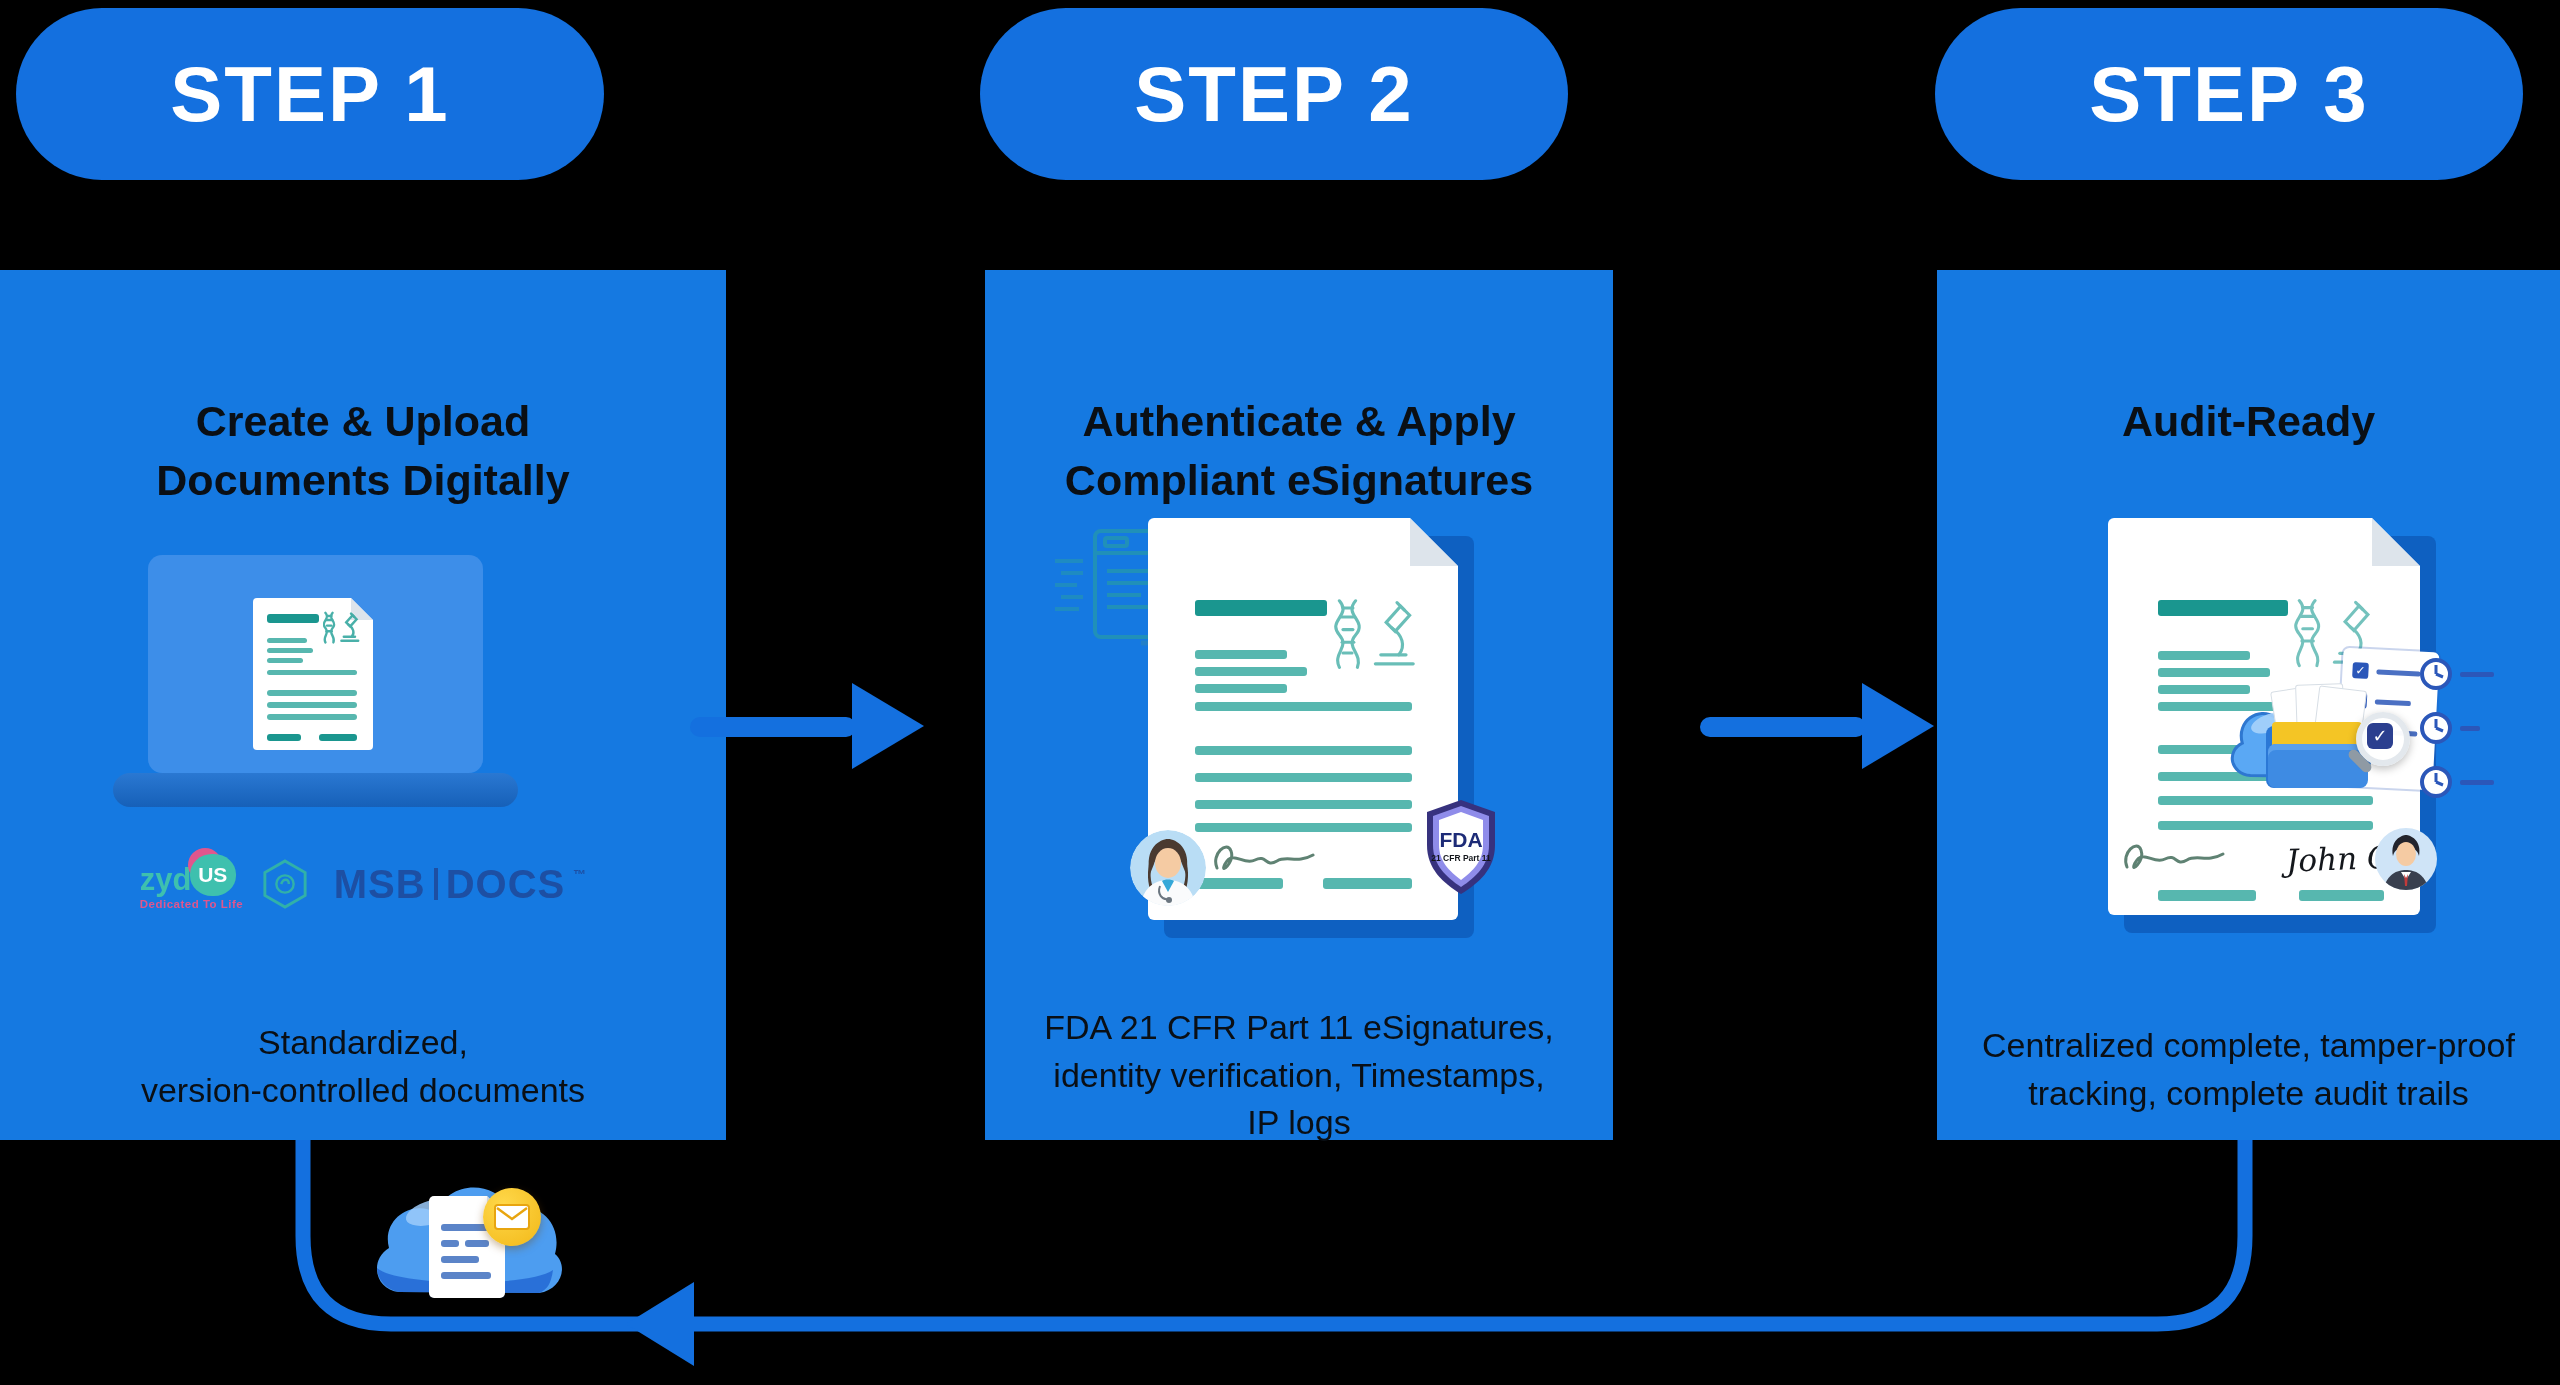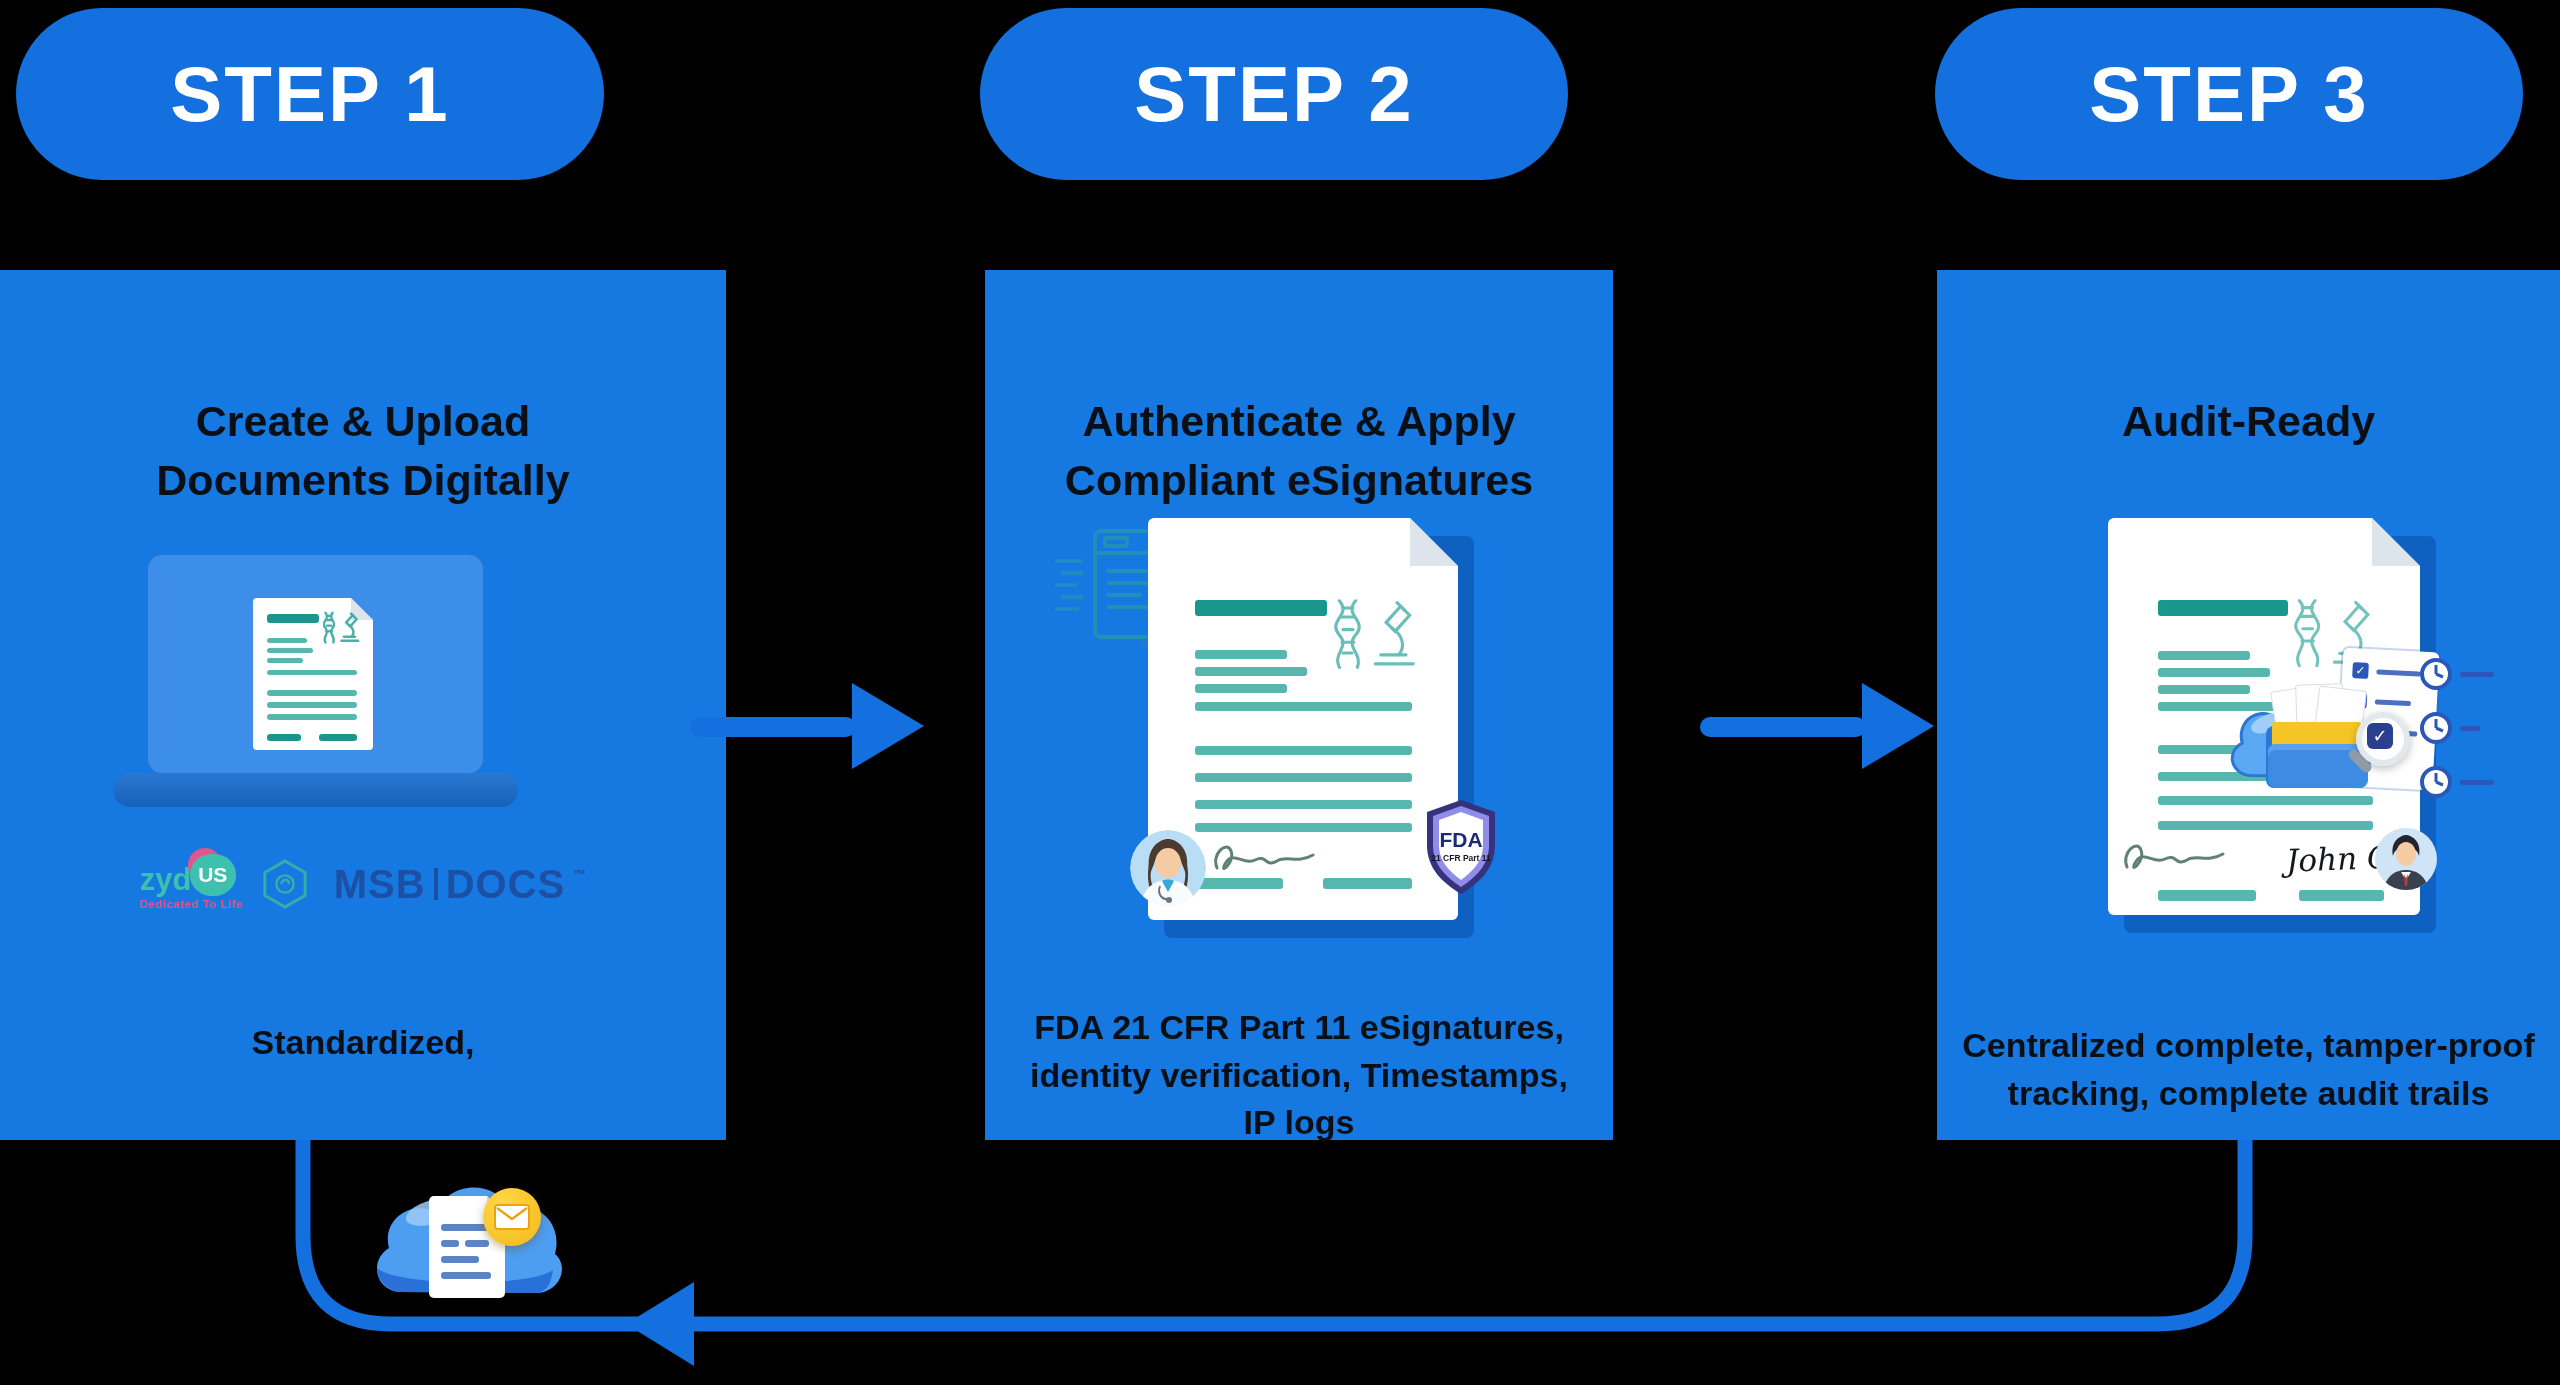--- a/index.html
+++ b/index.html
@@ -8,21 +8,21 @@
   
   .pill{position:absolute;top:8px;width:588px;height:172px;border-radius:86px;
         background:#1470DF;display:flex;align-items:center;justify-content:center;}
   .pill span{color:#fff;font-size:78px;font-weight:700;letter-spacing:2px;}
   
   .card{position:absolute;top:270px;height:870px;background:#1579E1;}
   .title{position:absolute;top:86px;left:0;right:0;text-align:center;color:#0A0F15;
          font-size:43px;font-weight:600;line-height:1.38;}
   .title span{display:block;}
   .caption{position:absolute;left:0;right:0;text-align:center;color:#0A0F15;
-           font-size:34px;font-weight:700;line-height:1.40;}
+           font-size:34px;font-weight:400;line-height:1.40;}
   .caption span{display:block;}
   
   .laptop{position:absolute;left:0;top:285px;width:622px;height:260px;}
   .screen{position:absolute;left:148px;top:0;width:335px;height:218px;border-radius:14px;
           background:#3D8EE9;}
   .base{position:absolute;left:113px;top:218px;width:405px;height:34px;border-radius:18px;
         background:linear-gradient(#2A78D2,#1660B8);}
   
   .sheet{position:absolute;background:#fff;border-radius:6px;
          clip-path:polygon(0 0,calc(100% - 48px) 0,100% 48px,100% 100%,0 100%);}
@@ -182,20 +182,21 @@
       <div class="msb">
         <span class="w1">MSB</span>
         <i class="sep"></i>
         <span class="w2">DOCS</span>
         <sup>™</sup>
       </div>
     </div>
 
     <p class="caption" style="top:715px">
       <span>Standardized,</span>
+      <span>version-controlled documents</span>
       <span></span>
     </p>
   </section>
 
   <div class="h-arrow" style="left:690px">
     <i class="bar"></i>
     <i class="head"></i>
   </div>
 
   <section class="card" style="left:985px;width:628px">

